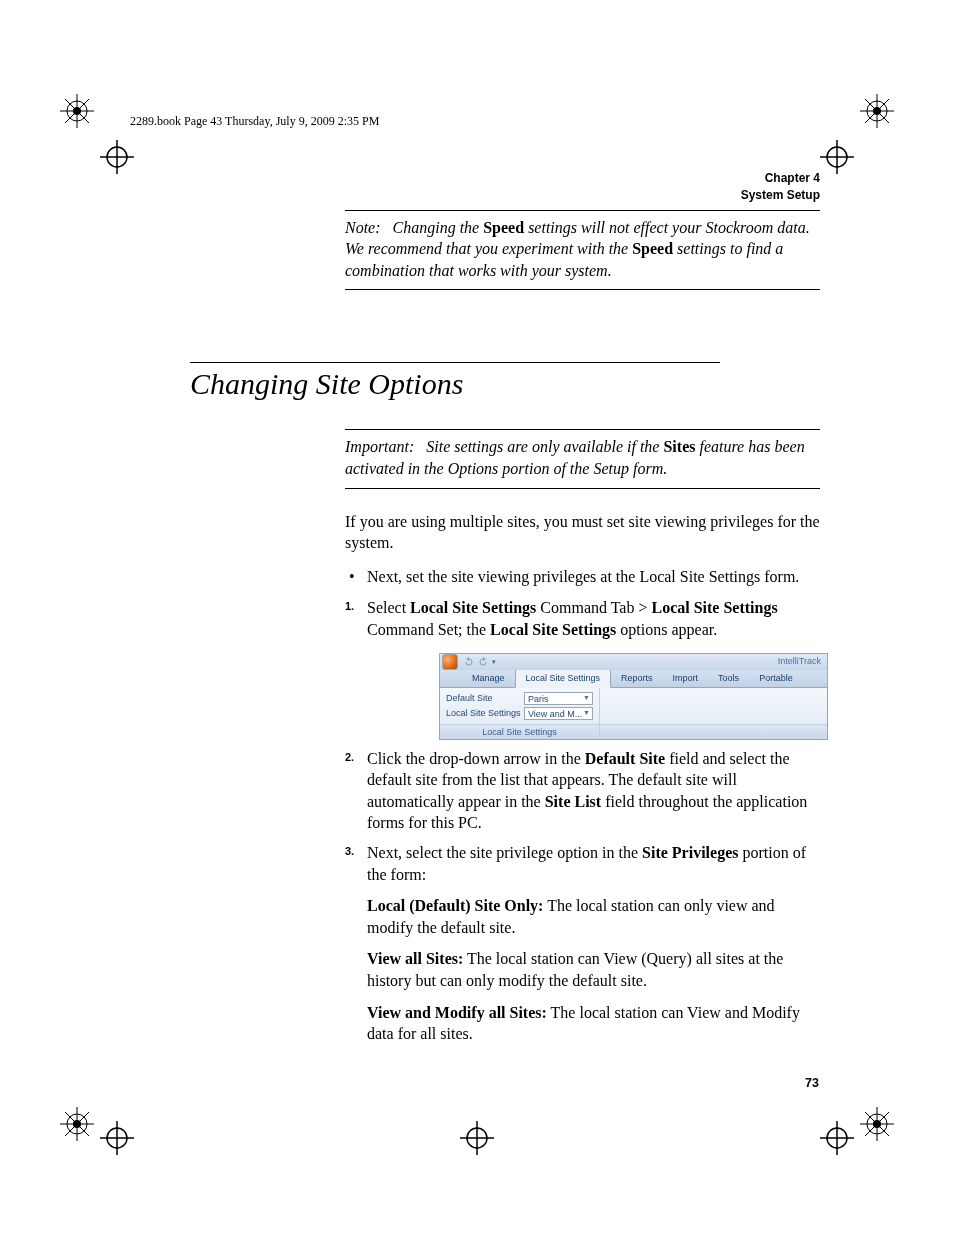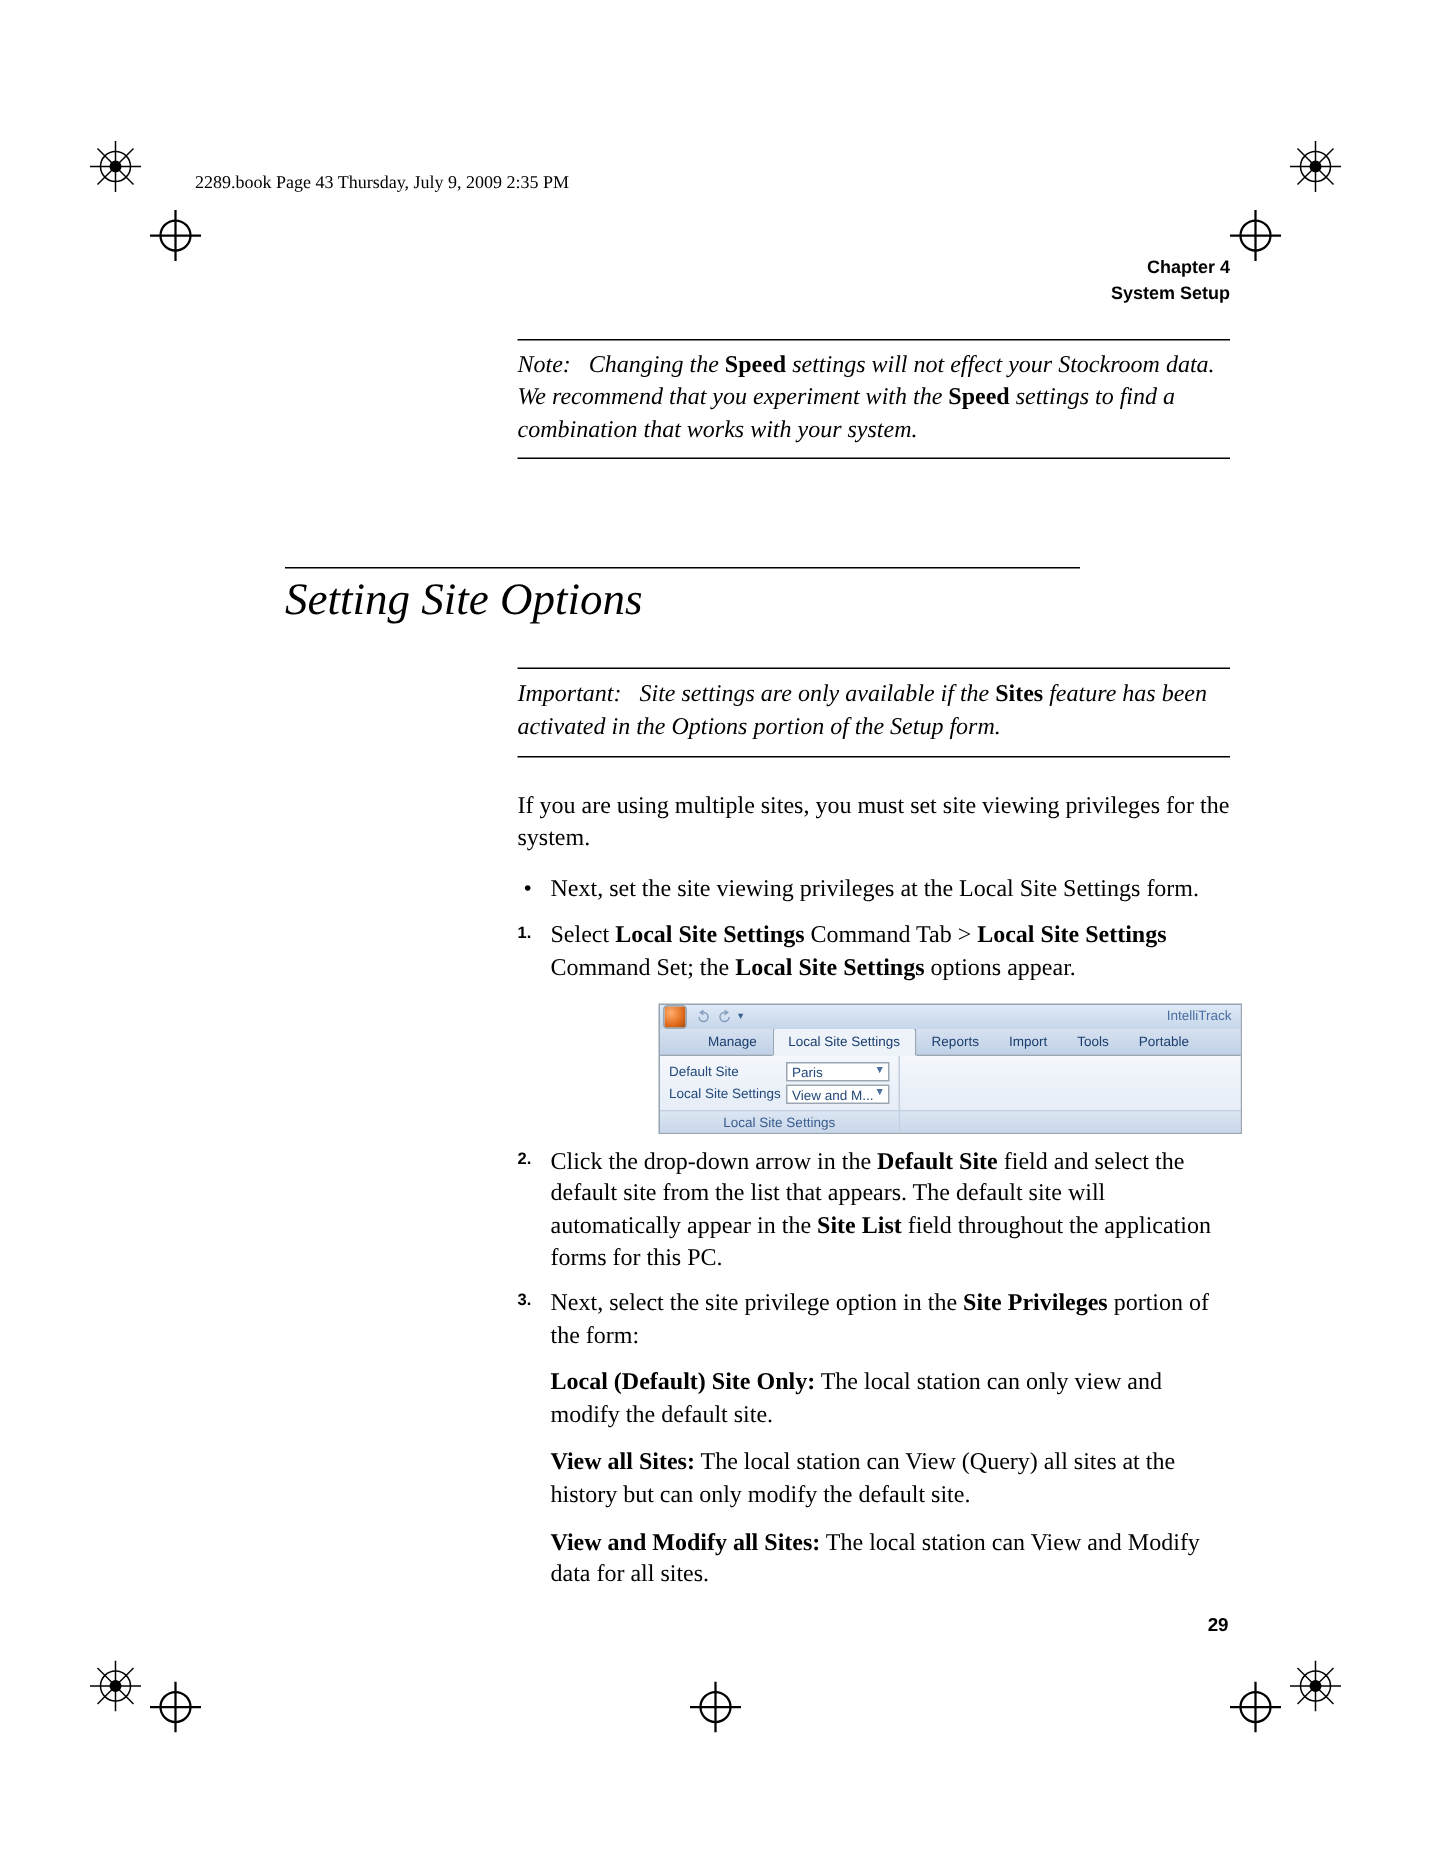--- a/index.html
+++ b/index.html
@@ -45,21 +45,21 @@
     left: 190px;
     width: 630px;
   }
 
   .running-head {
     text-align: right;
     font-family: Arial, Helvetica, sans-serif;
     font-weight: bold;
     font-size: 12px;
     line-height: 1.4;
-    margin-bottom: 22px;
+    margin-bottom: 6px;
   }
 
   .note-block {
     margin-left: 155px;
     border-top: 1px solid #000;
     border-bottom: 1px solid #000;
     padding: 6px 0 8px 0;
     font-style: italic;
     font-size: 16px;
     line-height: 1.35;
@@ -328,21 +328,21 @@
   <div class="running-head">
     <div>Chapter 4</div>
     <div>System Setup</div>
   </div>
 
   <div class="note-block">
     <span class="lbl">Note:</span>&nbsp;&nbsp;&nbsp;<span>Changing the </span><span class="b">Speed</span><span> settings will not effect your Stockroom data. We recommend that you experiment with the </span><span class="b">Speed</span><span> settings to find a combination that works with your system.</span>
   </div>
 
   <div class="section-rule"></div>
-  <h1 class="section-title">Setting Site Options</h1>
+  <h1 class="section-title">Changing Site Options</h1>
 
   <div class="important-block">
     <span class="lbl">Important:</span>&nbsp;&nbsp;&nbsp;<span>Site settings are only available if the </span><span class="b">Sites</span><span> feature has been activated in the Options portion of the Setup form.</span>
   </div>
 
   <p class="body-indent para">If you are using multiple sites, you must set site viewing privileges for the system.</p>
 
   <ul class="bullets body-indent">
     <li>Next, set the site viewing privileges at the Local Site Settings form.</li>
   </ul>
@@ -418,13 +418,13 @@
       <div class="sub-para">
         <span class="b">View all Sites:</span><span> The local station can View (Query) all sites at the history but can only modify the default site.</span>
       </div>
       <div class="sub-para">
         <span class="b">View and Modify all Sites:</span><span> The local station can View and Modify data for all sites.</span>
       </div>
     </li>
   </ol>
 </div>
 
-<div class="page-num-abs">29</div>
+<div class="page-num-abs">73</div>
 
 </body></html>

